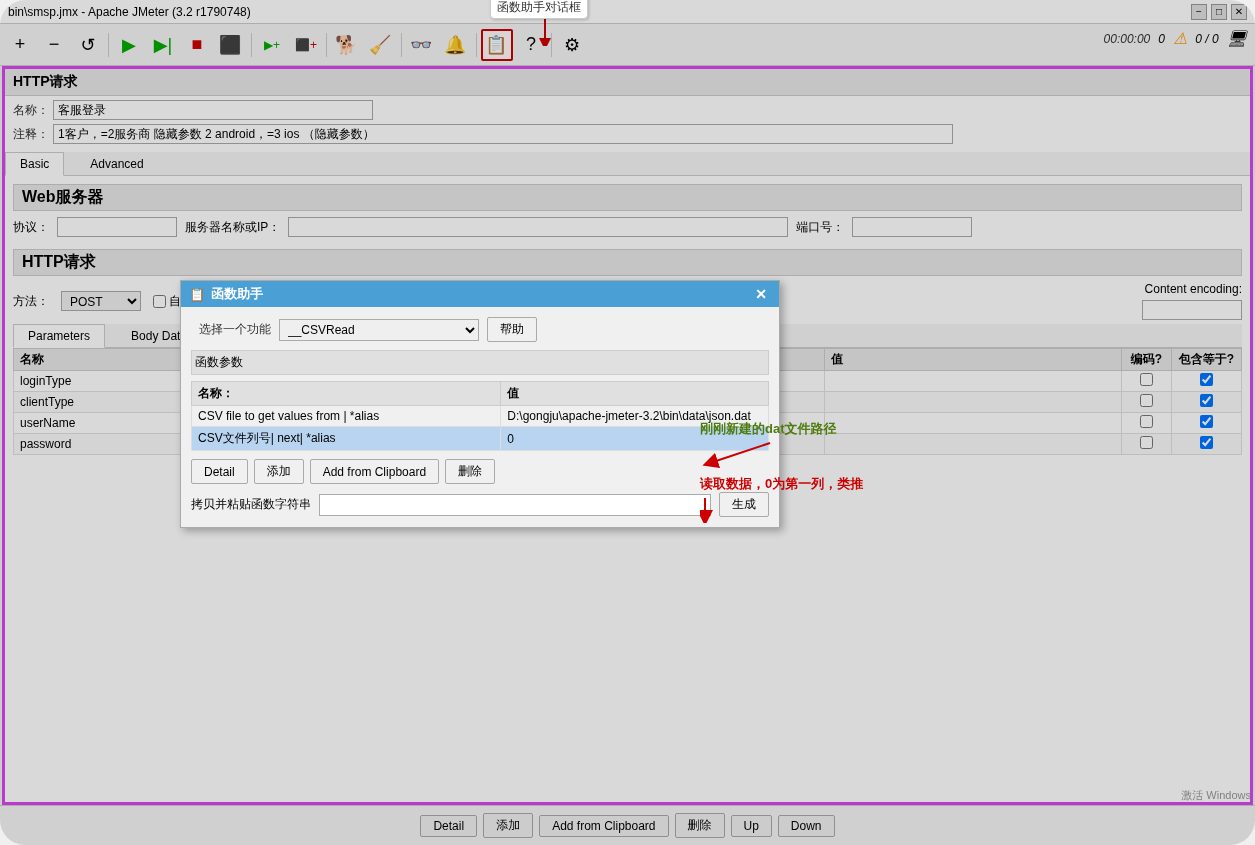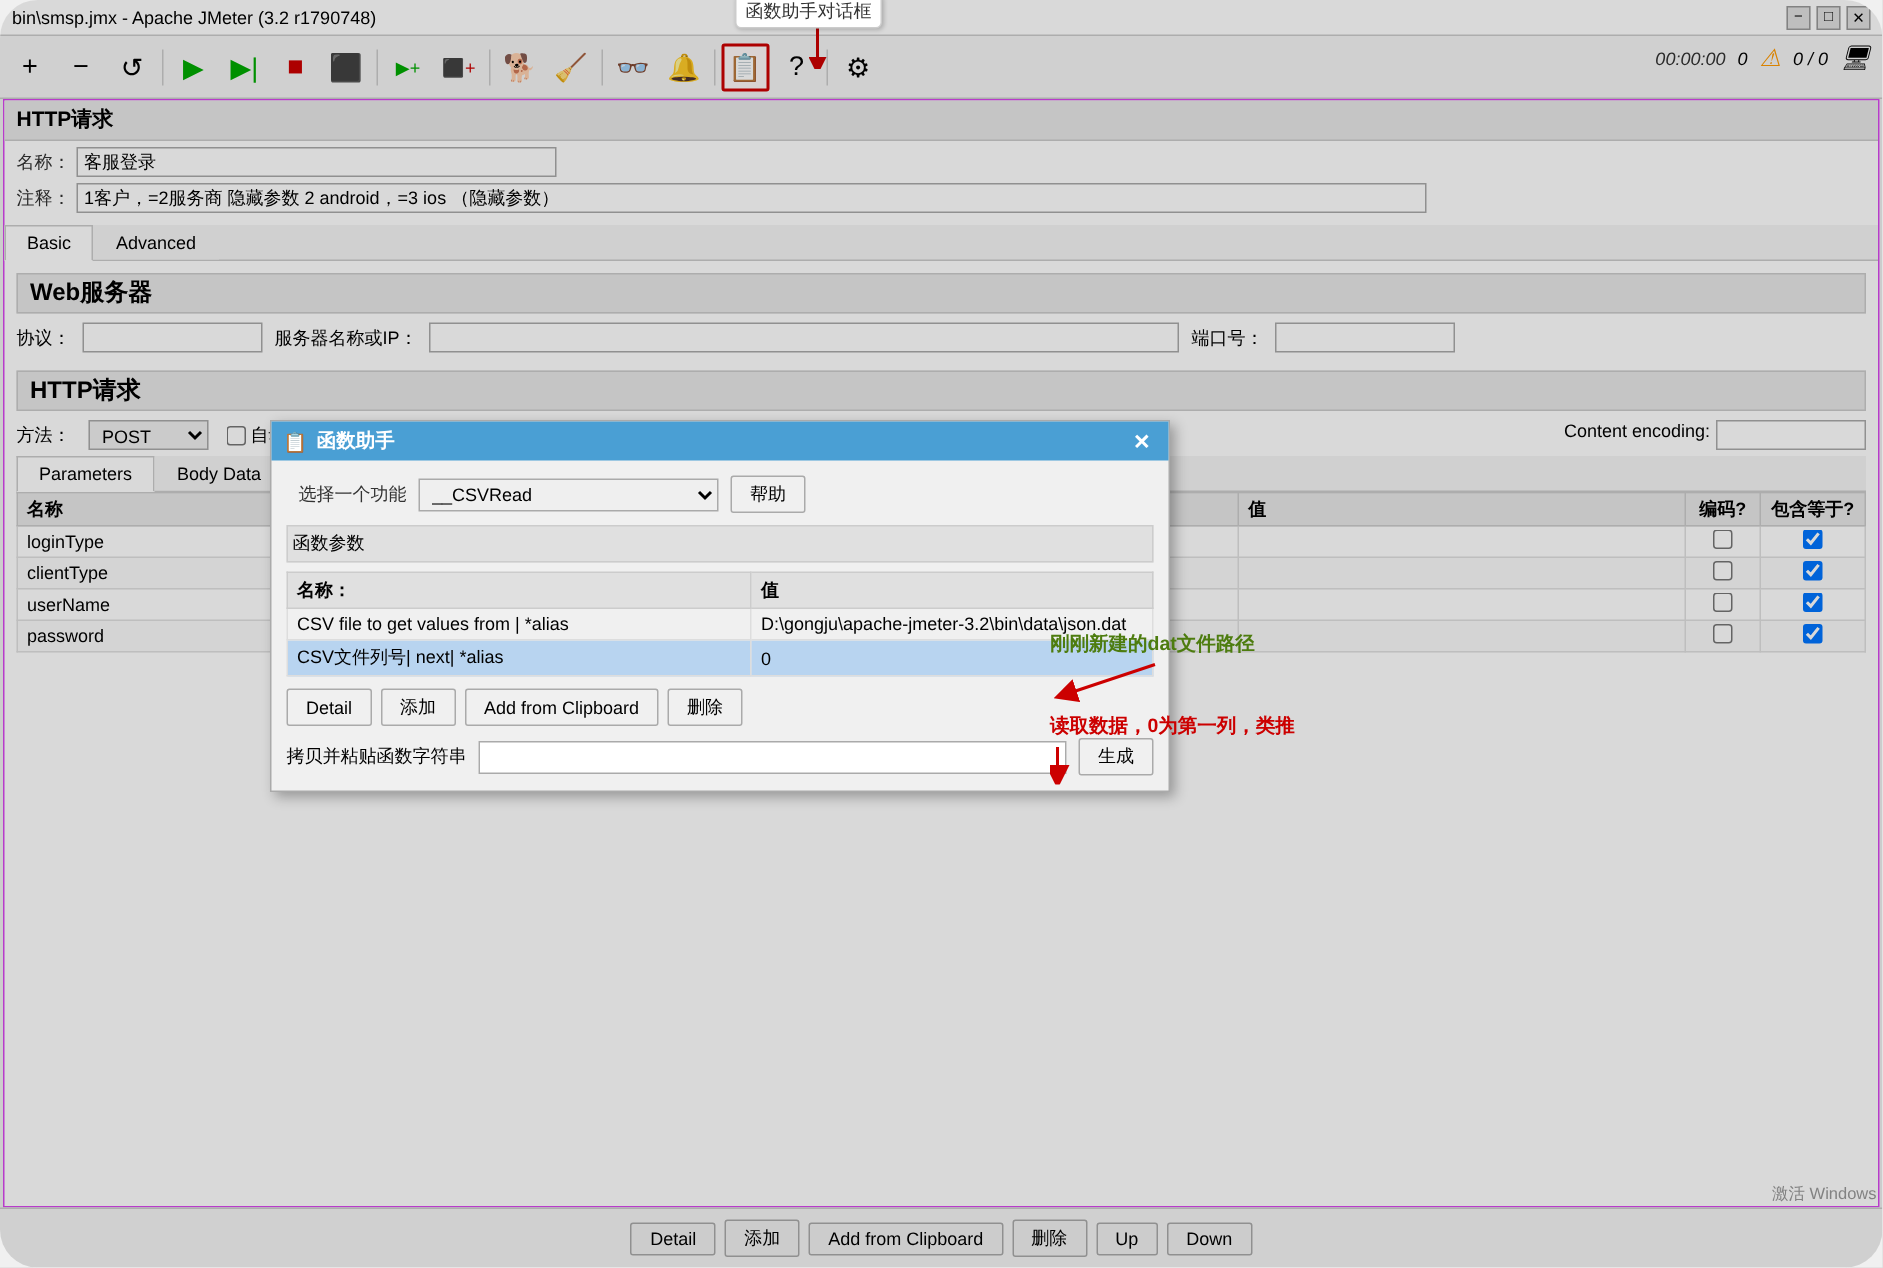--- a/index.html
+++ b/index.html
@@ -63,21 +63,21 @@
     }
     .panel-body { padding: 4px 8px; }
     .field-row {
       display: flex;
       align-items: center;
       margin-bottom: 4px;
     }
     .field-label { min-width: 40px; color: #333; }
 
     
-    .tabs { display: flex; border-bottom: 1px solid #ccc; background: #f5f5f5; }
+    .tabs { display: flex; border-bottom: 1px solid #ccc; background: #f5f5f5; gap: 11px; }
     .tab {
       padding: 4px 14px;
       cursor: pointer;
       border: 1px solid transparent;
       border-bottom: none;
       font-size: 12px;
       background: #f5f5f5;
     }
     .tab.active {
       background: #fff;
@@ -219,21 +219,21 @@
       border-radius: 25px;
     }
 
     .content-area {
       position: absolute;
       top: 66px;
       left: 0; right: 0;
       bottom: 40px;
       background: #fff;
       margin: 0 2px;
-      border: 1px solid #d946ef;
+      border: 3px solid #d946ef;
     }
 
     .http-params-table { width: 100%; border-collapse: collapse; font-size: 12px; }
     .http-params-table th {
       background: #e8e8e8;
       border: 1px solid #ccc;
       padding: 2px 6px;
       text-align: left;
     }
     .http-params-table td {
@@ -361,21 +361,21 @@
           <option>GET</option>
         </select>
         <label style="display:flex; align-items:center; gap:3px;">
           <input type="checkbox" style="">
           <span>自动重定向</span>
         </label>
         <label style="display:flex; align-items:center; gap:3px;">
           <input type="checkbox" checked="" style="">
           <span>跟随重定向</span>
         </label>
-        <div style="margin-left:auto; display:flex; align-items:flex-start; gap:4px;">
+        <div style="margin-left:auto; display:flex; align-items:flex-end; gap:4px;flex-direction:column;">
           <span>Content encoding:</span>
           <input class="form-input" style="width: 100px;" value="">
         </div>
       </div>
     </div>
 
     <div style="padding: 0 8px;">
       <div class="tabs">
         <div class="tab active">
           <span>Parameters</span>

